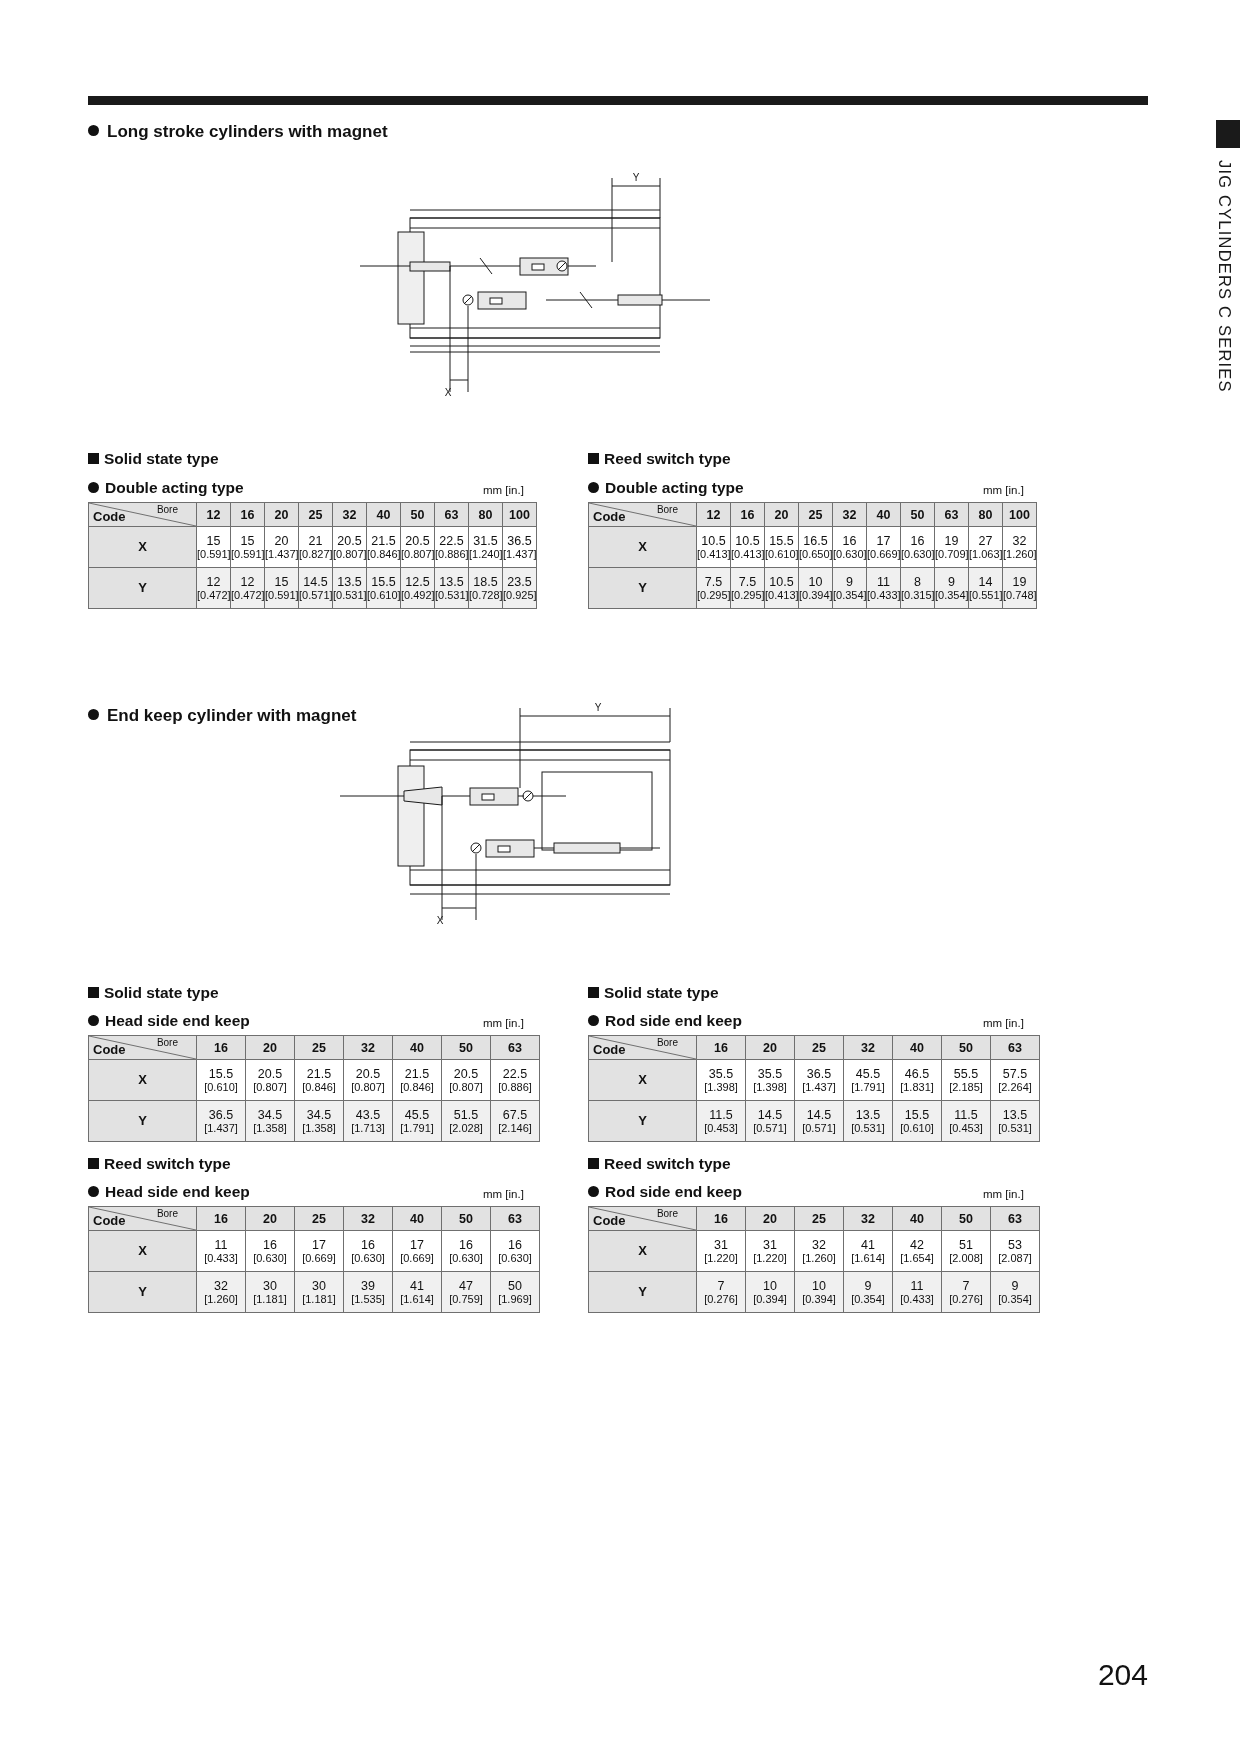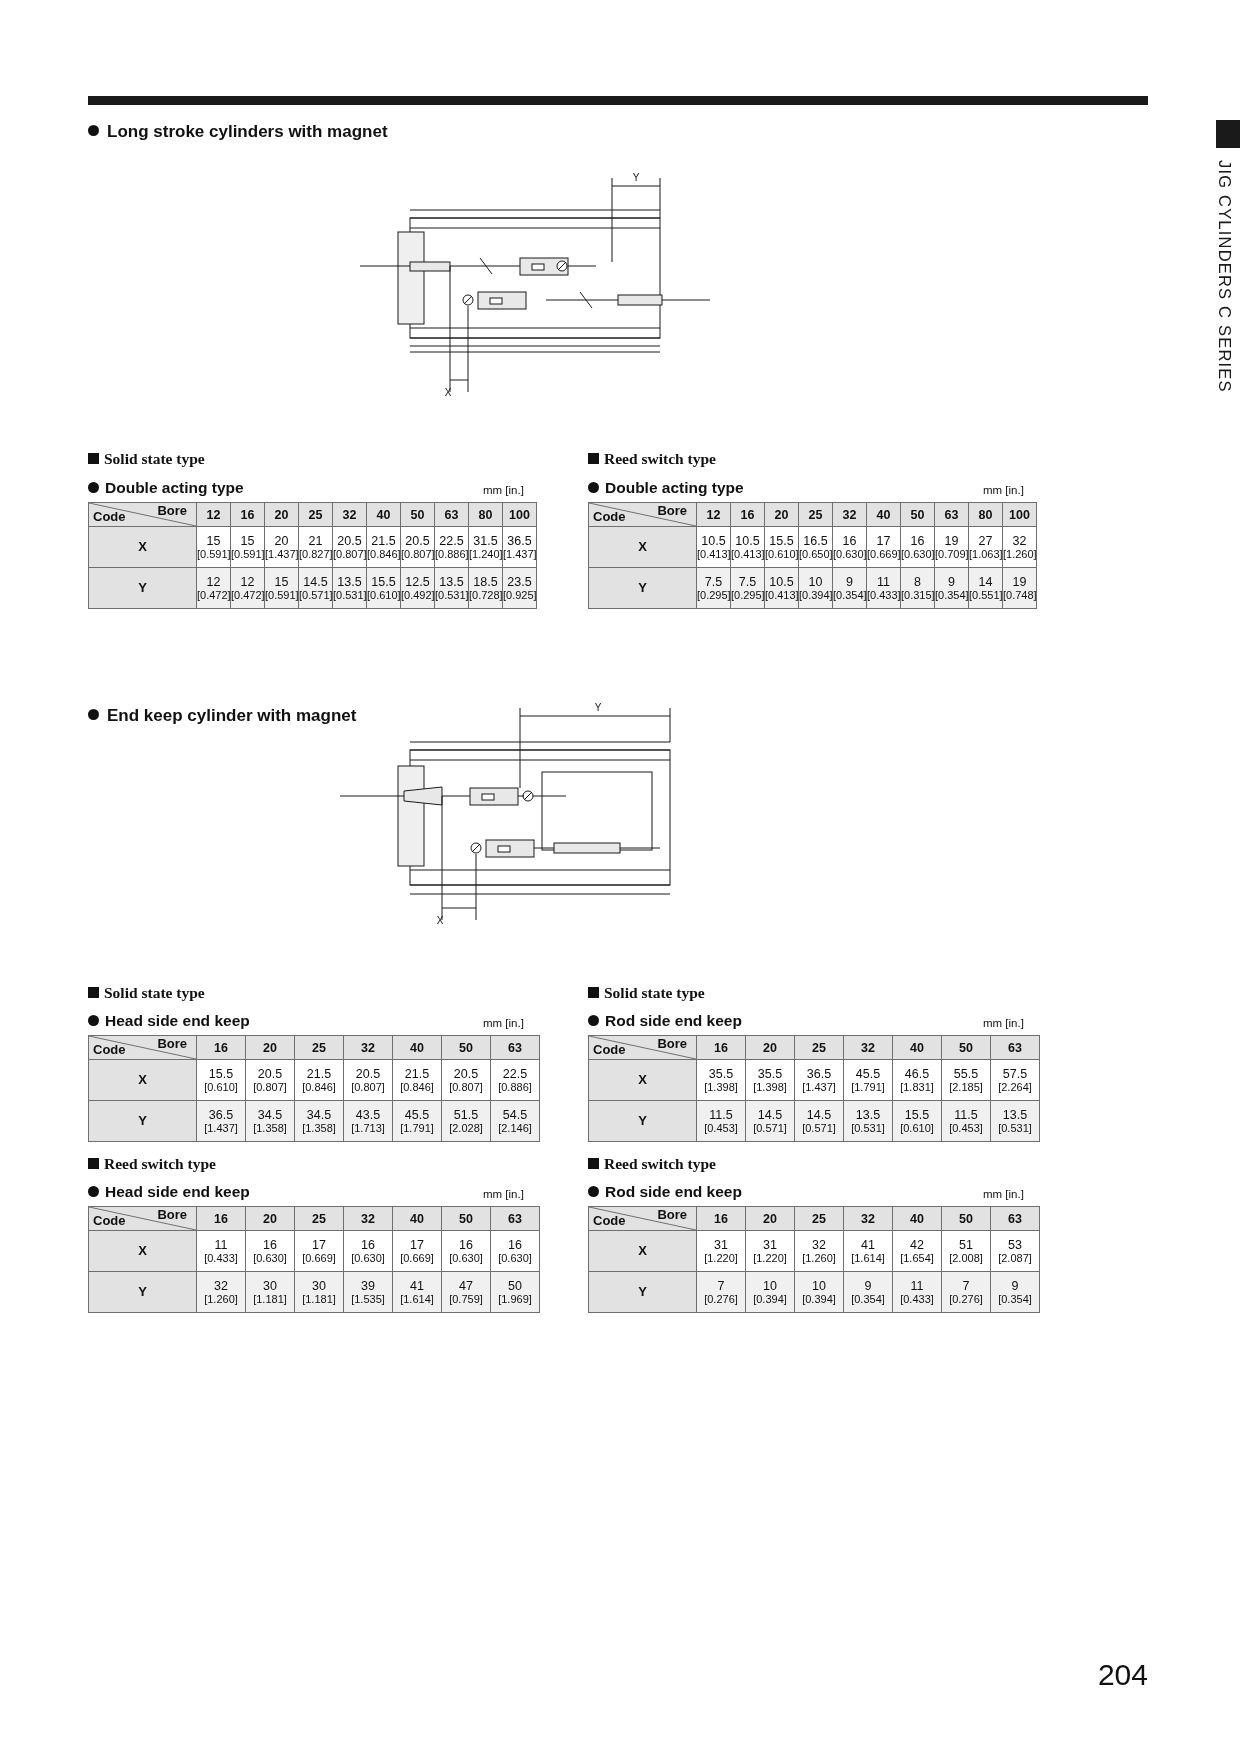--- a/index.html
+++ b/index.html
@@ -23,21 +23,21 @@
     white-space:nowrap;
   }
 
   
   .bullet-head{position:absolute;font-size:17px;font-weight:bold;color:#111;white-space:nowrap;text-align:right;}
   .bullet-head .dot{
     display:inline-block;width:11px;height:11px;border-radius:50%;
     background:#111;margin-right:8px;vertical-align:1px;
   }
 
-  .sq-head{position:absolute;font-size:15.5px;font-weight:bold;color:#111;white-space:nowrap;font-family:Liberation Serif, serif;}
+  .sq-head{position:absolute;font-size:15.5px;font-weight:bold;color:#111;white-space:nowrap;}
   .sq-head .sq{display:inline-block;width:11px;height:11px;background:#111;margin-right:5px;vertical-align:0px;}
 
   .dot-head{position:absolute;font-size:15.5px;font-weight:bold;color:#111;white-space:nowrap;}
   .dot-head .dot{display:inline-block;width:11px;height:11px;border-radius:50%;background:#111;margin-right:6px;vertical-align:0px;}
 
   .unit{position:absolute;font-size:11.5px;color:#111;white-space:nowrap;}
 
   
   table.spec{
     position:absolute;border-collapse:collapse;
@@ -54,21 +54,21 @@
     position:relative;background:#e2e2e2;width:108px;height:23px;
     overflow:hidden;
   }
   table.spec .codecell .slash{
     position:absolute;left:0;top:0;width:100%;height:100%;
   }
   table.spec .codecell .c-lab{
     position:absolute;left:4px;bottom:1px;font-size:13px;font-weight:bold;
   }
   table.spec .codecell .b-lab{
-    position:absolute;right:9px;top:1px;font-size:13px;font-weight:bold;
+    position:absolute;right:18px;top:1px;font-size:10px;font-weight:normal;
   }
   table.spec tbody td.rowhead{
     background:#e2e2e2;font-weight:bold;font-size:13px;height:40px;
   }
   table.spec tbody td.val{height:40px;background:#fff;}
   table.spec tbody tr.alt td.val{background:#f0f0f0;}
   table.spec .v1{display:block;font-size:12.5px;}
   table.spec .v2{display:block;font-size:11px;}
 
   
@@ -534,21 +534,21 @@
           </td>
           <td class="val">
             <span class="v1">45.5</span>
             <span class="v2">[1.791]</span>
           </td>
           <td class="val">
             <span class="v1">51.5</span>
             <span class="v2">[2.028]</span>
           </td>
           <td class="val">
-            <span class="v1">54.5</span>
+            <span class="v1">67.5</span>
             <span class="v2">[2.146]</span>
           </td>
         </tr>
       </tbody>
     </table>
 
   <div class="sq-head" style="left:588px;top:984px;">
     <span class="sq"></span><span>Solid state type</span>
   </div>
   <div class="dot-head" style="left:588px;top:1012px;">

